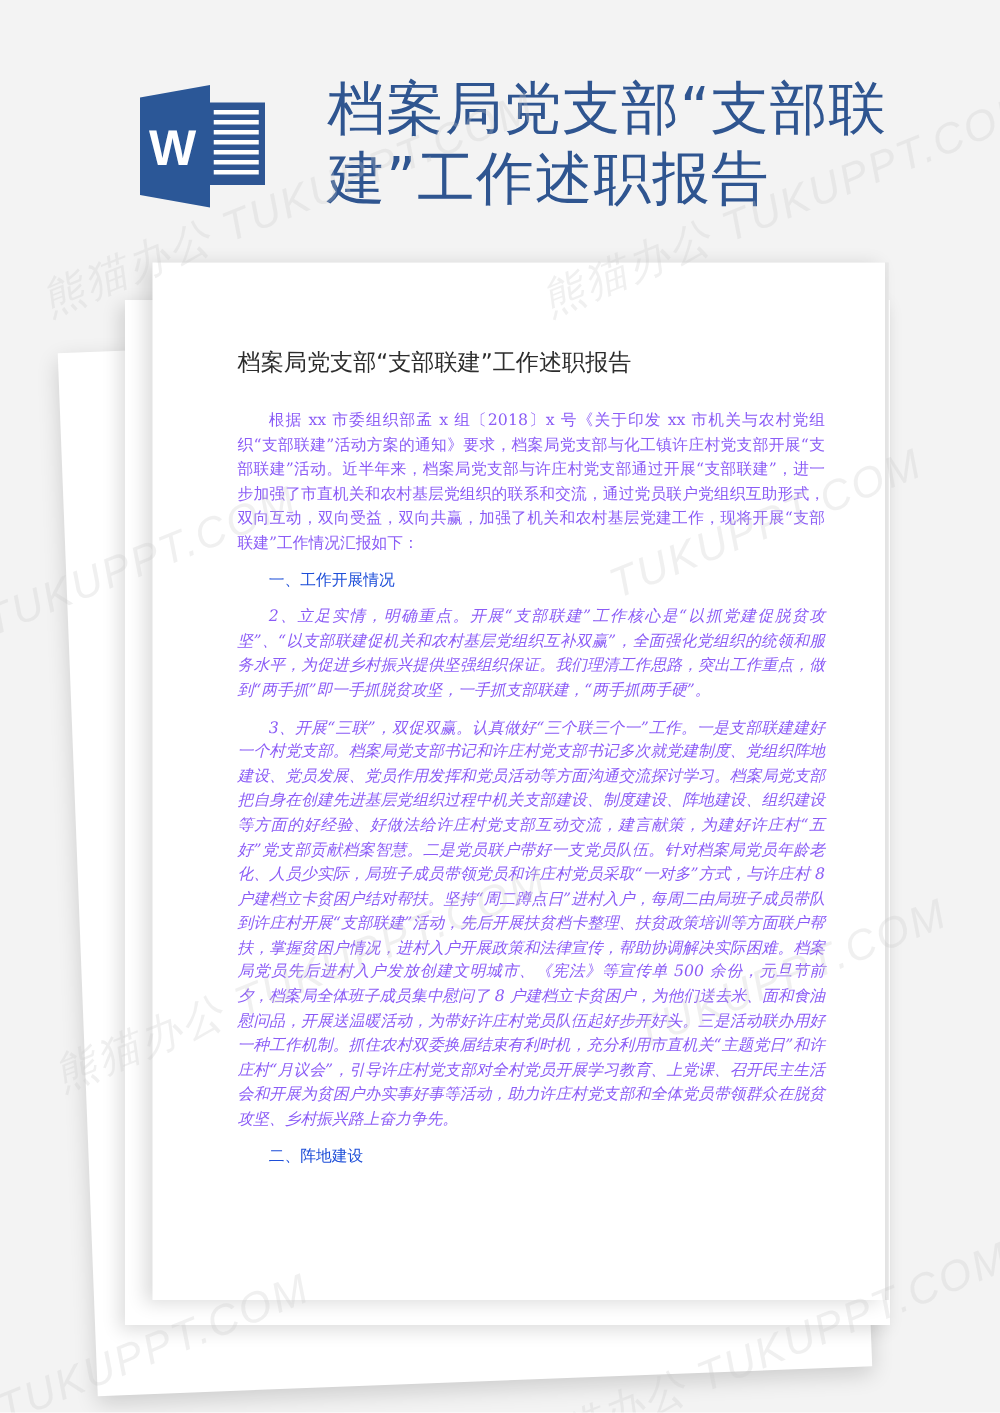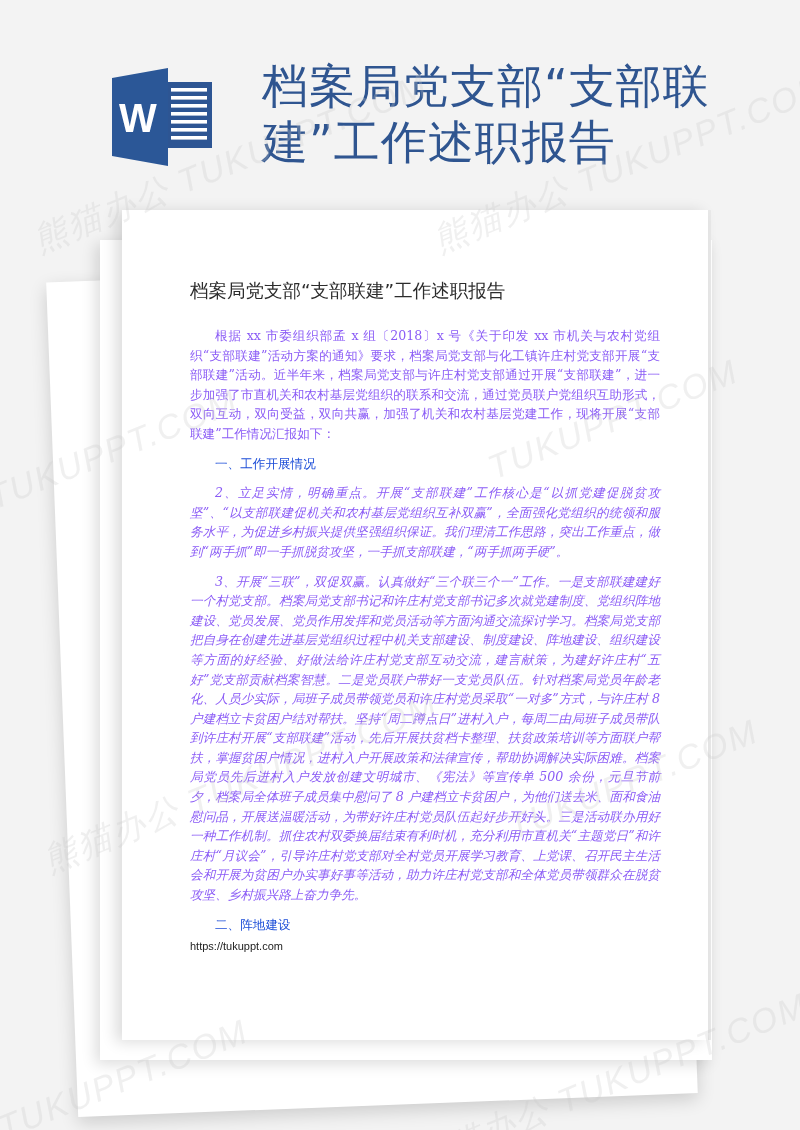--- a/index.html
+++ b/index.html
@@ -79,21 +79,20 @@
 <div class="paper paper-back1"></div>
 <div class="paper paper-front"></div>
 
 <div class="doc">
   <h1 class="doc-title">档案局党支部“支部联建”工作述职报告</h1>
   <p class="para">根据 xx 市委组织部孟 x 组〔2018〕x 号《关于印发 xx 市机关与农村党组织“支部联建”活动方案的通知》要求，档案局党支部与化工镇许庄村党支部开展“支部联建”活动。近半年来，档案局党支部与许庄村党支部通过开展“支部联建”，进一步加强了市直机关和农村基层党组织的联系和交流，通过党员联户党组织互助形式，双向互动，双向受益，双向共赢，加强了机关和农村基层党建工作，现将开展“支部联建”工作情况汇报如下：</p>
   <p class="section-h">一、工作开展情况</p>
   <p class="para gap">2、立足实情，明确重点。开展“支部联建”工作核心是“以抓党建促脱贫攻坚”、“以支部联建促机关和农村基层党组织互补双赢”，全面强化党组织的统领和服务水平，为促进乡村振兴提供坚强组织保证。我们理清工作思路，突出工作重点，做到“两手抓”即一手抓脱贫攻坚，一手抓支部联建，“两手抓两手硬”。</p>
   <p class="para gap">3、开展“三联”，双促双赢。认真做好“三个联三个一”工作。一是支部联建建好一个村党支部。档案局党支部书记和许庄村党支部书记多次就党建制度、党组织阵地建设、党员发展、党员作用发挥和党员活动等方面沟通交流探讨学习。档案局党支部把自身在创建先进基层党组织过程中机关支部建设、制度建设、阵地建设、组织建设等方面的好经验、好做法给许庄村党支部互动交流，建言献策，为建好许庄村“五好”党支部贡献档案智慧。二是党员联户带好一支党员队伍。针对档案局党员年龄老化、人员少实际，局班子成员带领党员和许庄村党员采取“一对多”方式，与许庄村 8 户建档立卡贫困户结对帮扶。坚持“周二蹲点日”进村入户，每周二由局班子成员带队到许庄村开展“支部联建”活动，先后开展扶贫档卡整理、扶贫政策培训等方面联户帮扶，掌握贫困户情况，进村入户开展政策和法律宣传，帮助协调解决实际困难。档案局党员先后进村入户发放创建文明城市、《宪法》等宣传单 500 余份，元旦节前夕，档案局全体班子成员集中慰问了 8 户建档立卡贫困户，为他们送去米、面和食油慰问品，开展送温暖活动，为带好许庄村党员队伍起好步开好头。三是活动联办用好一种工作机制。抓住农村双委换届结束有利时机，充分利用市直机关“主题党日”和许庄村“月议会”，引导许庄村党支部对全村党员开展学习教育、上党课、召开民主生活会和开展为贫困户办实事好事等活动，助力许庄村党支部和全体党员带领群众在脱贫攻坚、乡村振兴路上奋力争先。</p>
   <p class="section-h">二、阵地建设</p>
-  <div class="footer-url">https://tukuppt.com</div>
 </div>
 
 <div class="watermark" style="left:20px;top:140px;">熊猫办公 TUKUPPT.COM</div>
 <div class="watermark" style="left:420px;top:140px;">熊猫办公 TUKUPPT.COM</div>
 <div class="watermark" style="left:-20px;top:430px;">TUKUPPT.COM</div>
 <div class="watermark" style="left:480px;top:400px;">TUKUPPT.COM</div>
 <div class="watermark" style="left:30px;top:760px;">熊猫办公 TUKUPPT.COM</div>
 <div class="watermark" style="left:500px;top:760px;">TUKUPPT.COM</div>
 <div class="watermark" style="left:-10px;top:1060px;">TUKUPPT.COM</div>
 <div class="watermark" style="left:400px;top:1060px;">熊猫办公 TUKUPPT.COM</div>

